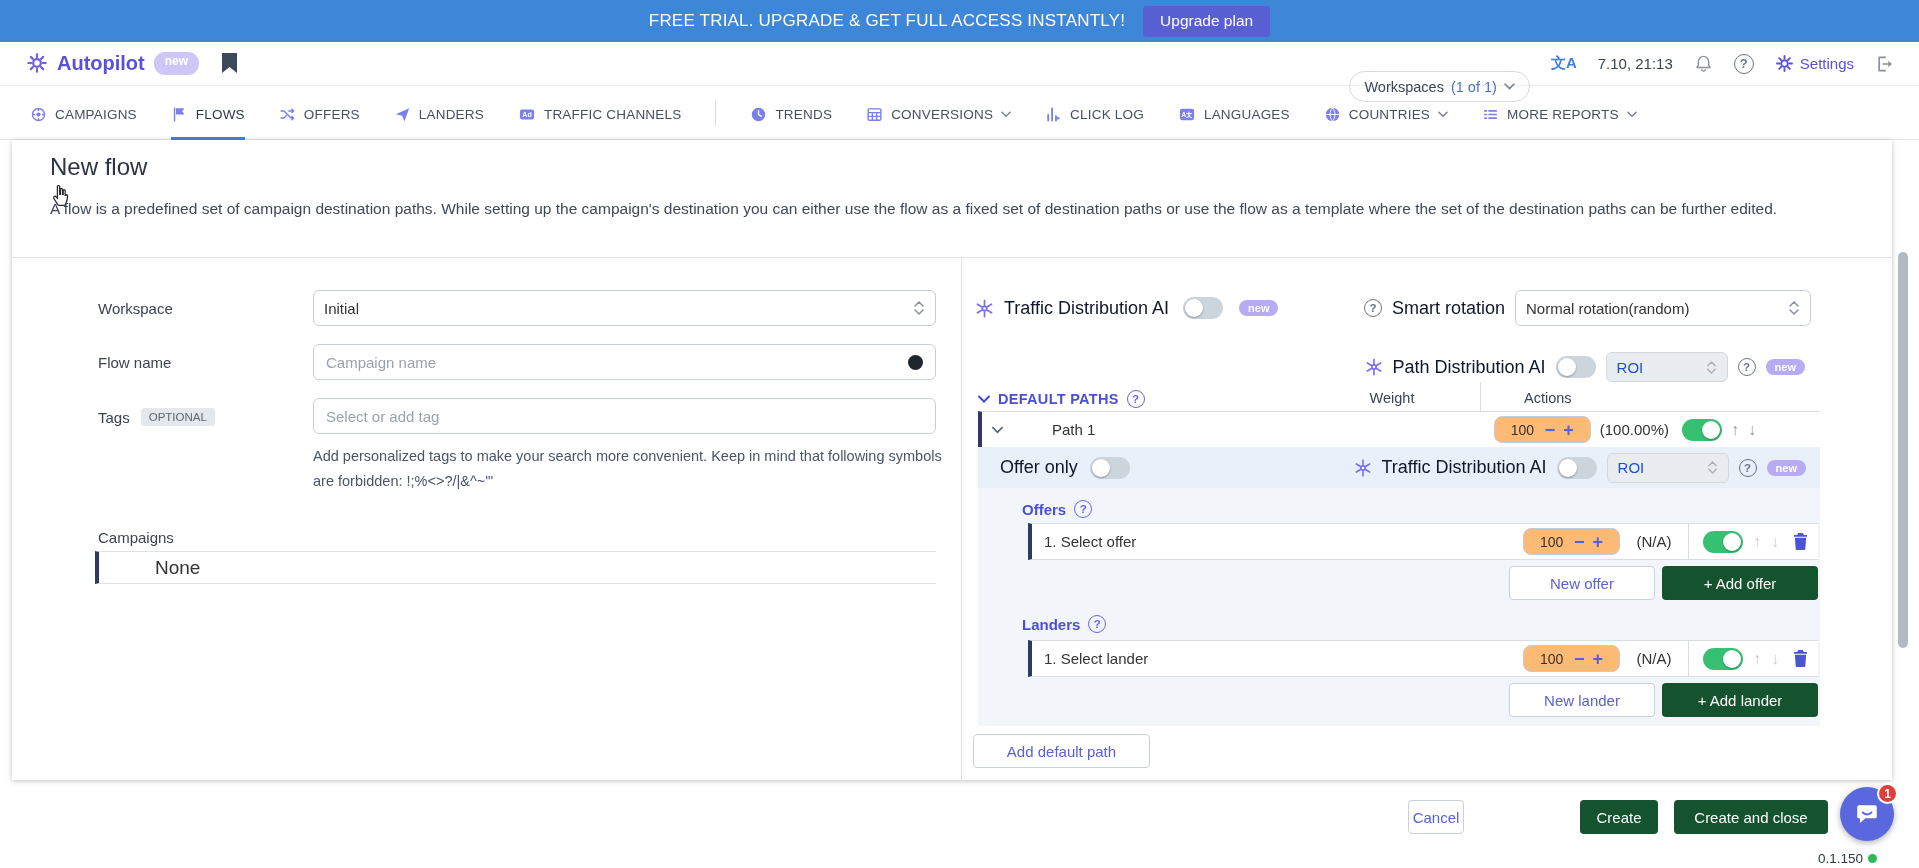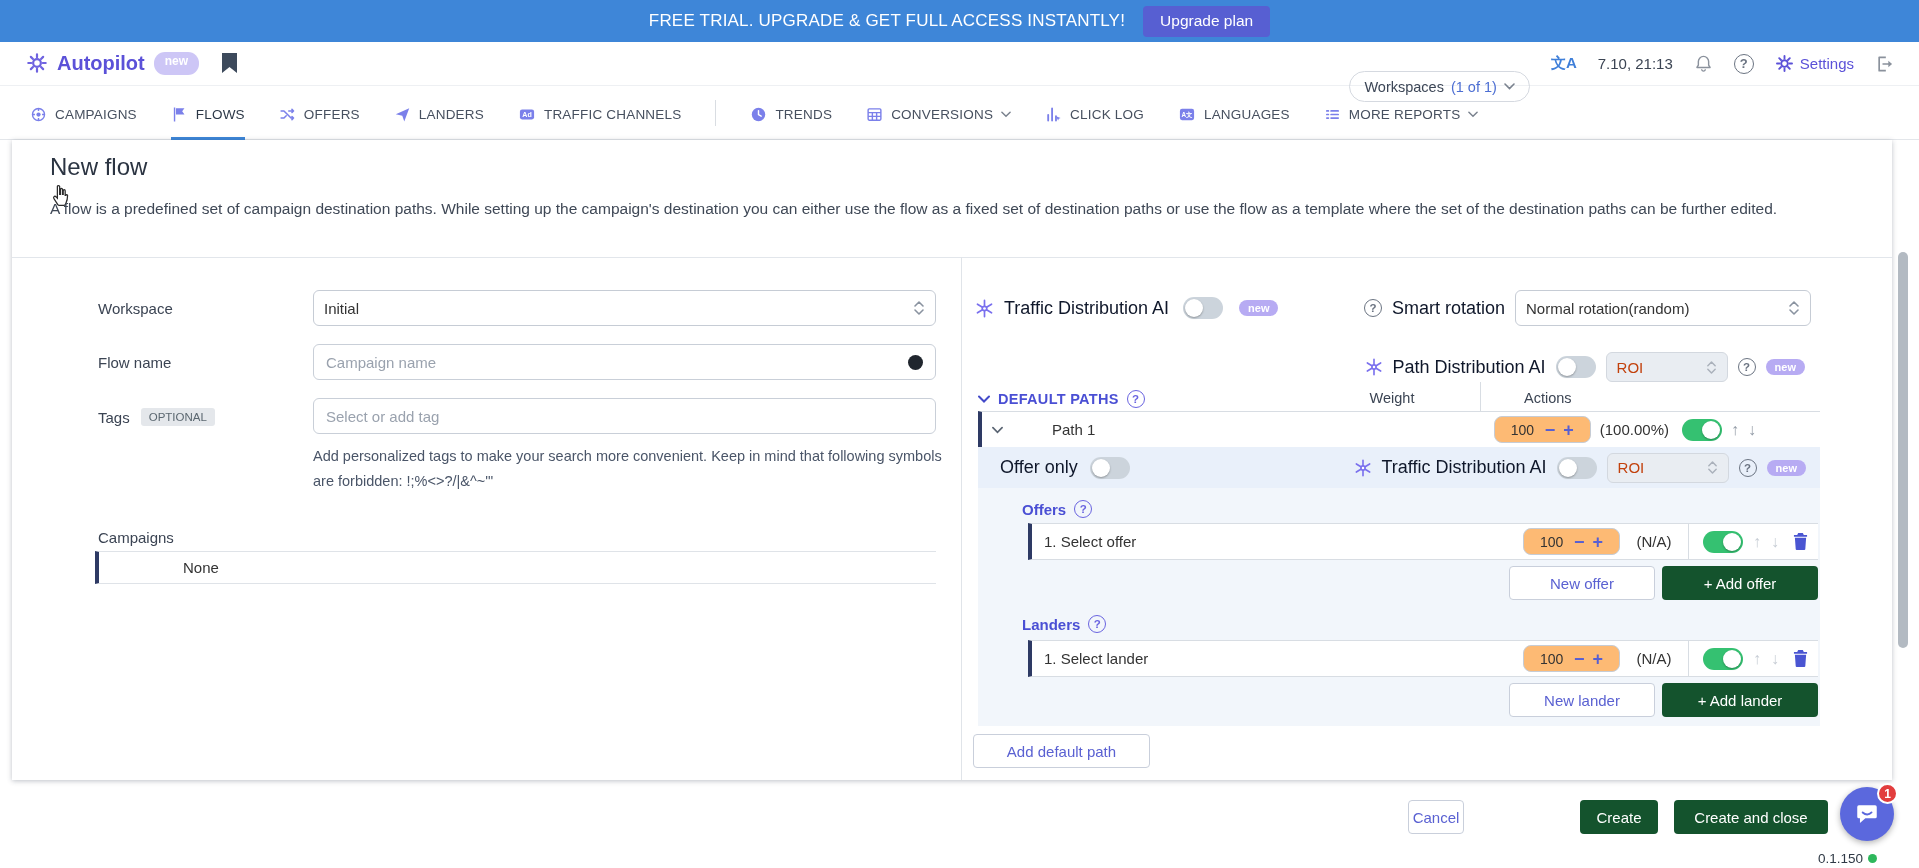--- a/index.html
+++ b/index.html
@@ -48,35 +48,35 @@
   
   .f-label { position:absolute; font-size:15px; color:#3b4453; }
   .field { position:absolute; left:301px; width:623px; height:36px; border:1px solid #c9cfd8; border-radius:6px;
     background:#fff; display:flex; align-items:center; padding:0 12px; font-size:15px; color:#333; }
   .field input { border:none; outline:none; flex:1; font-size:15px; font-family:inherit; color:#333; background:transparent; }
   .field input::placeholder { color:#9aa2ae; }
   .opt-badge { background:#e4e7eb; color:#5b6770; font-size:11.5px; font-weight:500; padding:3px 8px; border-radius:3px; }
   .help-txt { position:absolute; left:301px; top:304px; width:630px; font-size:14.5px; color:#4a5568; line-height:25px; }
   .none-row { position:absolute; left:83px; top:411px; width:841px; height:33px; border-top:1px solid #dfe3e8;
     border-bottom:1px solid #dfe3e8; border-left:4px solid #2e3a64; display:flex; align-items:center;
-    padding-left:84px; font-size:15px; color:#333; }
+    padding-left:56px; font-size:19px; color:#333; }
 
   
   .toggle { width:40px; height:22px; border-radius:11px; background:#ccd4dc; position:relative; cursor:pointer; flex:none; }
   .toggle::after { content:""; position:absolute; width:18px; height:18px; border-radius:50%; background:#fff;
     top:2px; left:2px; box-shadow:0 1px 2px rgba(0,0,0,.3); }
   .toggle.on { background:#35c171; }
   .toggle.on::after { left:auto; right:2px; }
   .badge-new { background:#b7abf3; color:#fff; font-size:11px; font-weight:700; padding:2px 9px; border-radius:9px; }
   .qicon { width:18px; height:18px; border-radius:50%; border:1.5px solid #6b7482; color:#6b7482; font-size:11.5px;
     font-weight:700; display:inline-flex; align-items:center; justify-content:center; flex:none; }
   .qicon.purple { border-color:#6a64e0; color:#6a64e0; }
   .selectbox { border:1px solid #c6ccd5; border-radius:6px; background:#fff; display:flex; align-items:center;
     justify-content:space-between; padding:0 10px; font-size:15px; color:#333; cursor:pointer; }
-  .selectbox.disabled { background:#e9edf2; color:#c2410c; border-color:#d3d8df;align-items:center; }
+  .selectbox.disabled { background:#e9edf2; color:#1d4ed8; border-color:#d3d8df;align-items:center; }
   .stepper { display:flex; align-items:center; gap:8px; border:1px solid #c6ccd5; border-radius:8px; height:27px;
     background:#fdba74; padding:0 16px; flex:none; }
   .stepper .num { font-size:14px; min-width:26px; color:#333; }
   .stepper .sbtn { color:#575fd2; font-size:18px; font-weight:700; line-height:1; cursor:pointer; }
   .arrow { font-size:16px; color:#949ca7; cursor:pointer; }
   .arrow.dis { color:#c7cdd5; }
   .vdiv { width:1px; background:#d8dde3; align-self:stretch; }
   .btn-outline { background:#fff; border:1px solid #c9cfdb; border-radius:4px; color:#5a61d2; font-size:15px;
     display:flex; align-items:center; justify-content:center; cursor:pointer; }
   .btn-primary { background:#14532d; border:none; border-radius:4px; color:#fff; font-size:15px;
@@ -244,20 +244,32 @@
       <span>CLICK LOG</span>
     </div>
     <div class="nav-item">
       <span class="nico">
         <svg width="18" height="17" viewBox="0 0 24 24">
             <rect x="2" y="4" width="20" height="16" rx="3" fill="currentColor"></rect>
           <text x="12" y="15.5" text-anchor="middle" font-size="9" font-weight="bold" fill="#fff" font-family="Liberation Sans, sans-serif">A文</text>
         </svg>
         </span>
       <span>LANGUAGES</span>
+    </div>
+    <div class="nav-item">
+      <span class="nico">
+        <svg width="17" height="17" viewBox="0 0 24 24">
+            <circle cx="12" cy="12" r="9.5" fill="currentColor"></circle>
+          <path d="M2.5 12h19M12 2.5c4.5 5 4.5 14 0 19M12 2.5c-4.5 5-4.5 14 0 19" stroke="#fff" stroke-width="1.4" fill="none"></path>
+          </svg>
+        </span>
+      <span>COUNTRIES</span>
+      <svg width="10" height="7" viewBox="0 0 11 7">
+          <path d="M1 1l4.5 4.5L10 1" fill="none" stroke="#7a828e" stroke-width="1.6" stroke-linecap="round"></path>
+        </svg>
     </div>
     <div class="nav-item">
       <span class="nico">
         <svg width="17" height="17" viewBox="0 0 24 24" stroke="currentColor" stroke-width="2.4" stroke-linecap="round">
           <path d="M4 7h2.2M4 12h2.2M4 17h2.2M10 7h10M10 12h10M10 17h10"></path>
         </svg>
         </span>
       <span>MORE REPORTS</span>
       <svg width="10" height="7" viewBox="0 0 11 7">
           <path d="M1 1l4.5 4.5L10 1" fill="none" stroke="#7a828e" stroke-width="1.6" stroke-linecap="round"></path>

